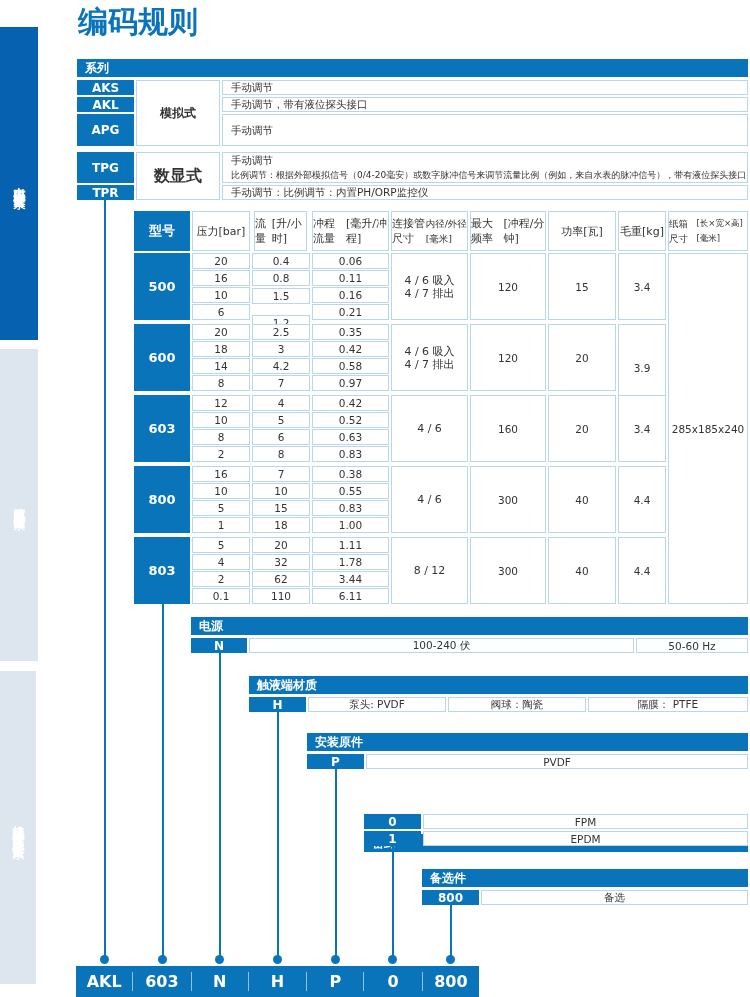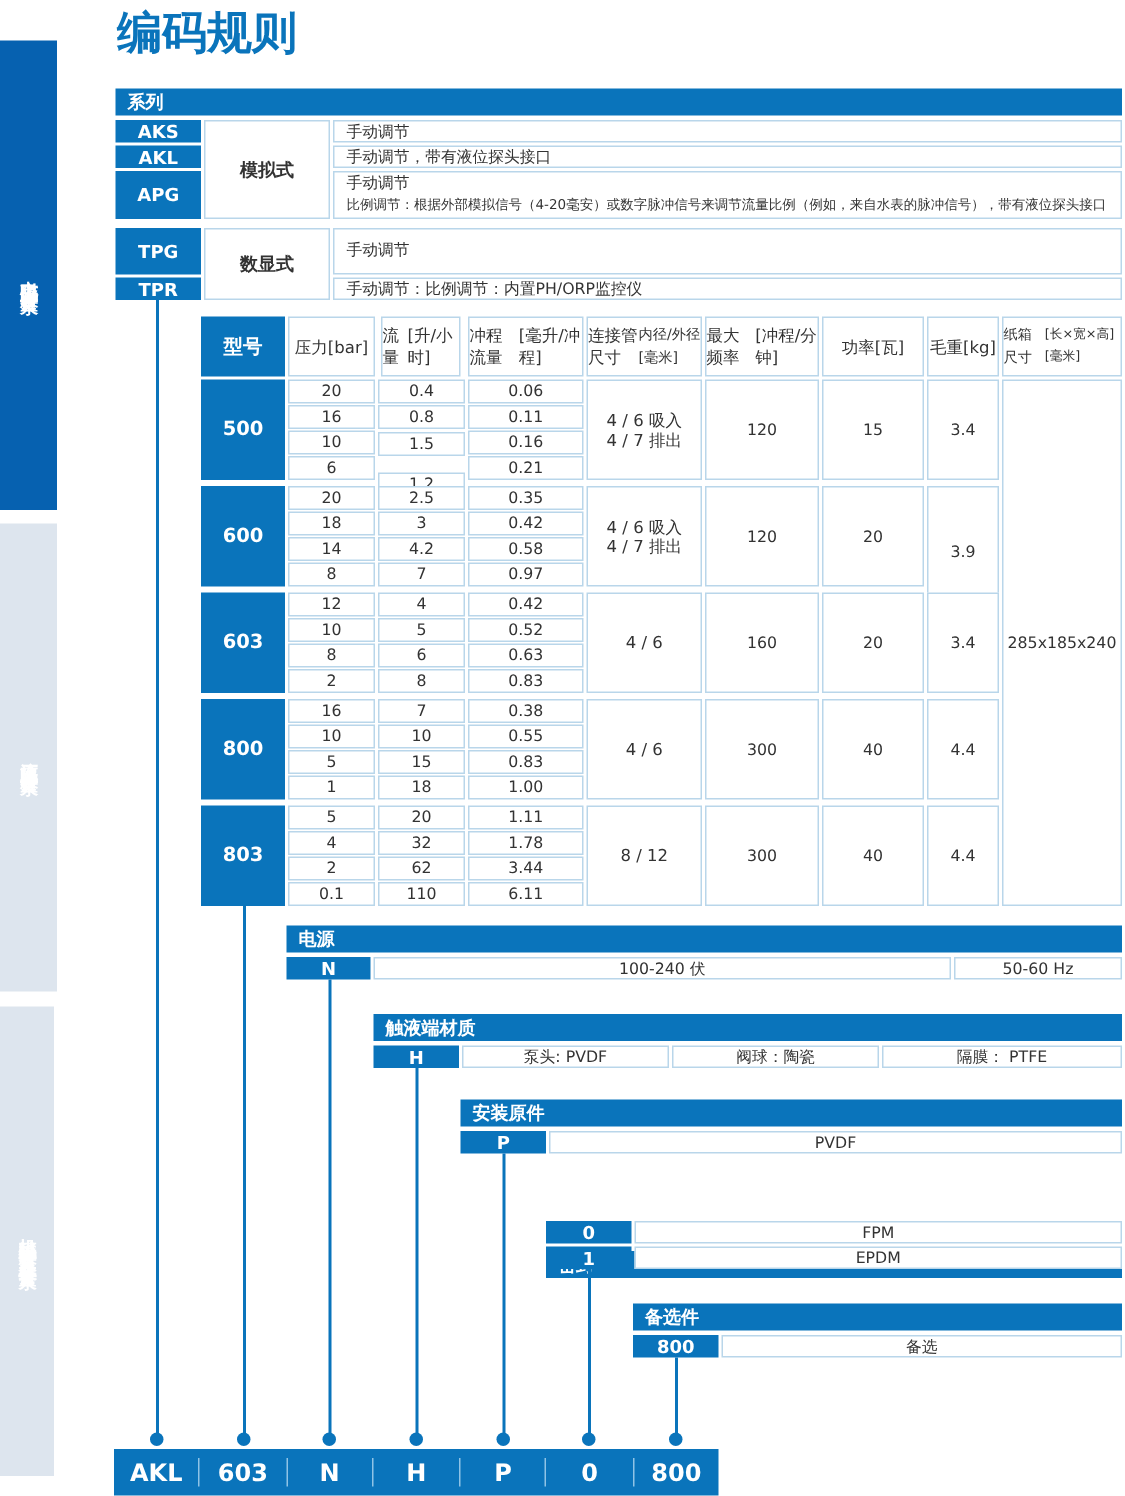--- a/index.html
+++ b/index.html
@@ -40,30 +40,30 @@
   </div>
 
 <div class="abs cell lcell" style="left:222px;top:80px;width:526px;height:15px;">
     <span>手动调节</span>
   </div>
 <div class="abs cell lcell" style="left:222px;top:97px;width:526px;height:15px;">
     <span>手动调节，带有液位探头接口</span>
   </div>
 <div class="abs cell lcell" style="left:222px;top:114px;width:526px;height:32px;flex-direction:column;align-items:flex-start;justify-content:center;line-height:15px;">
   <span>手动调节</span>
-  <span style="font-size:9px;">比例调节：根据外部模拟信号（4-20毫安）或数字脉冲信号来调节流量比例（例如，来自水表的脉冲信号），带有液位探头接口</span>
 </div>
 
 <div class="abs bcode" style="left:77px;top:152px;width:57px;height:31px;">TPG</div>
 <div class="abs bcode" style="left:77px;top:185px;width:57px;height:15px;">TPR</div>
-<div class="abs cell" style="left:136px;top:152px;width:84px;height:48px;font-weight:bold;font-size:12px;">
+<div class="abs cell" style="left:136px;top:152px;width:84px;height:48px;font-weight:bold;font-size:16px;">
     <span>数显式</span>
   </div>
 <div class="abs cell lcell" style="left:222px;top:152px;width:526px;height:31px;flex-direction:column;align-items:flex-start;justify-content:center;line-height:15px;">
   <span>手动调节</span>
+  <span style="font-size:9px;">比例调节：根据外部模拟信号（0/4-20毫安）或数字脉冲信号来调节流量比例（例如，来自水表的脉冲信号），带有液位探头接口</span>
 </div>
 <div class="abs cell lcell" style="left:222px;top:185px;width:526px;height:15px;">
     <span>手动调节：比例调节：内置PH/ORP监控仪</span>
   </div>
 
 <div class="abs bcode" style="left:134px;top:211px;width:56px;height:40px;font-size:13px;">型号</div>
 <div class="abs cell th" style="left:192px;top:211px;width:58px;height:40px;">
     <span>压力</span>
     <span>[bar]</span>
   </div>

